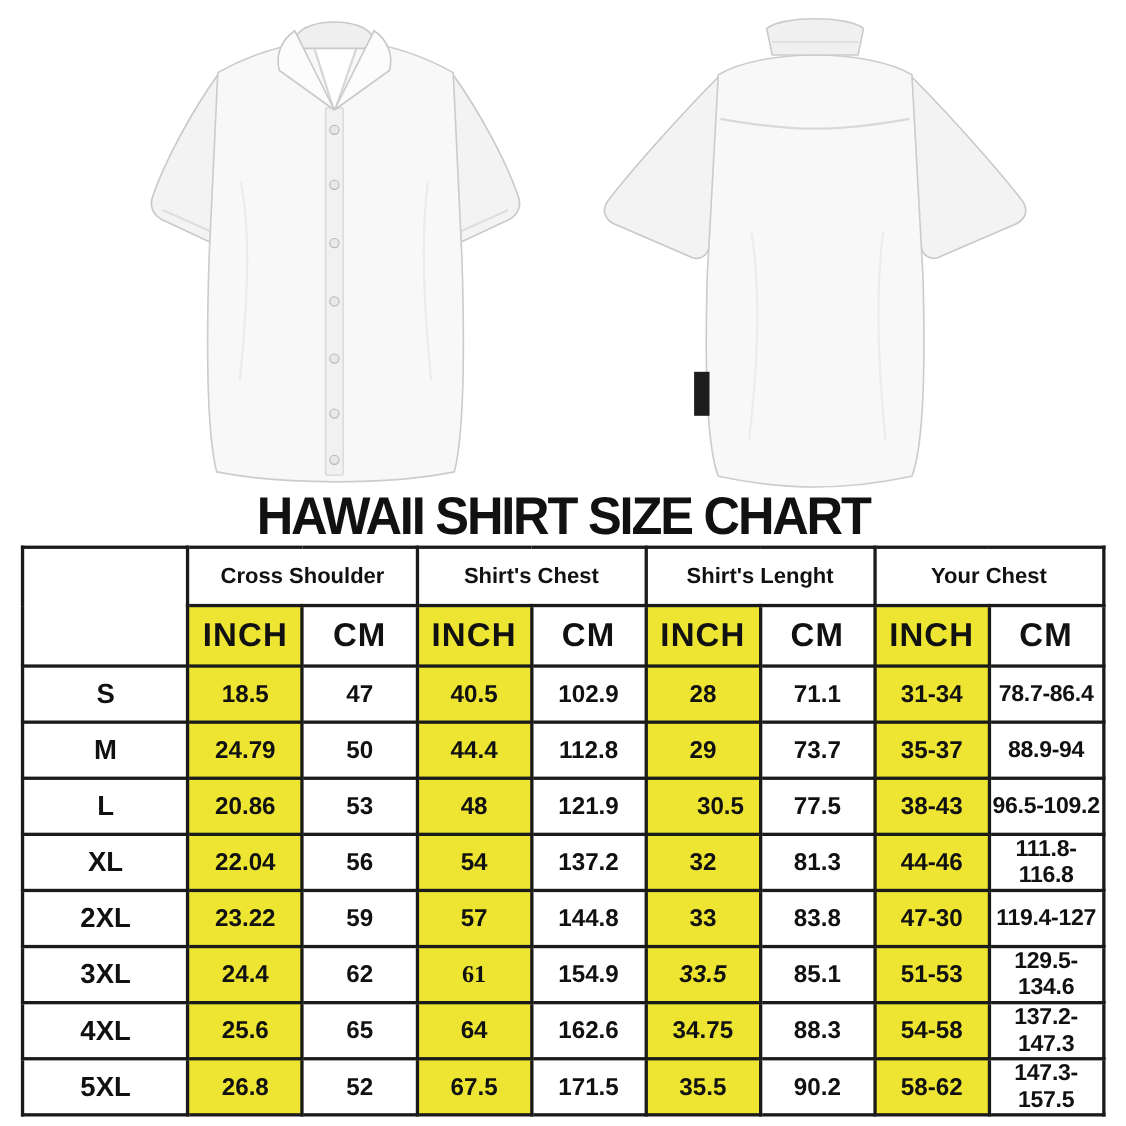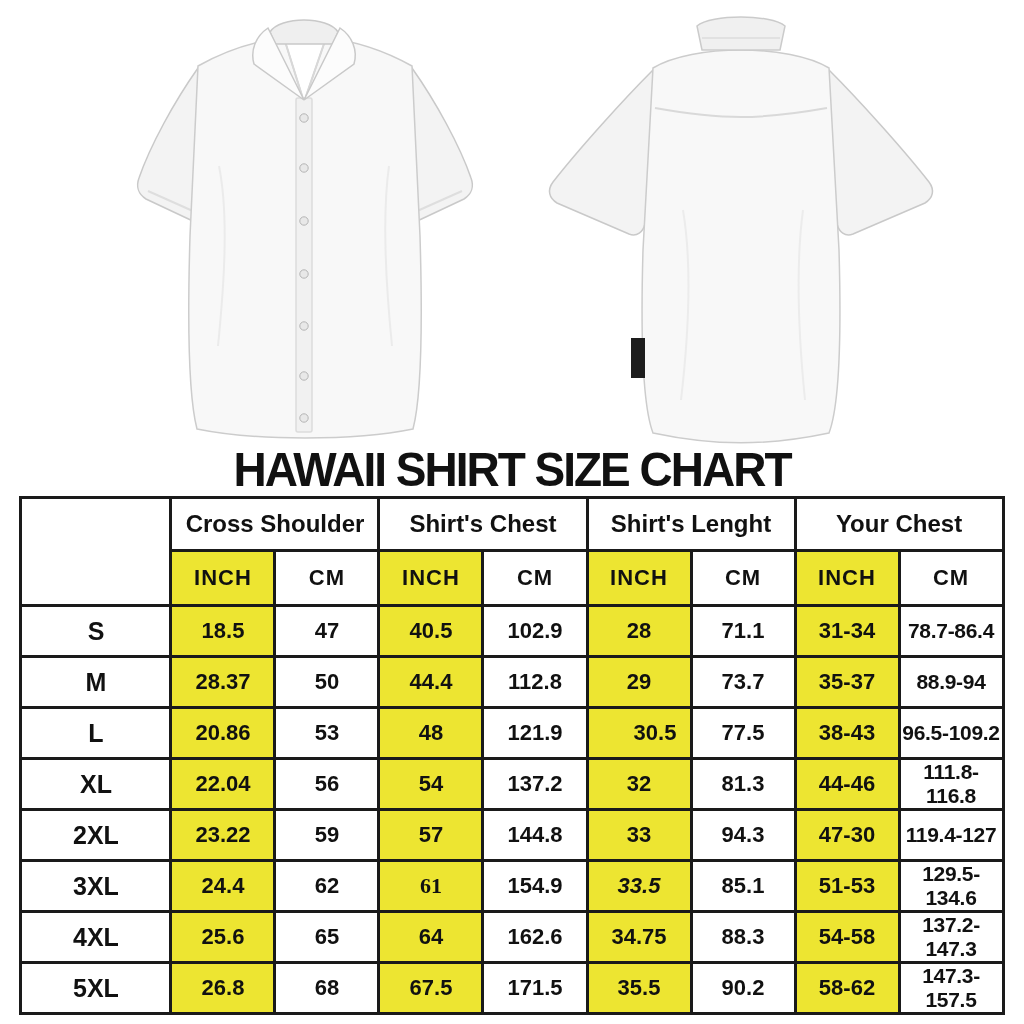--- a/index.html
+++ b/index.html
@@ -42,22 +42,22 @@
     border: 3px solid #1a1a1a;
     text-align: center;
     vertical-align: middle;
     padding: 0;
     background: #ffffff;
     font-weight: bold;
   }
   col.c-size { width: 150px; }
   col.c-val  { width: 104px; }
 
-  tr.group-row th { height: 50px; font-size: 24px; }
-  tr.unit-row  th { height: 52px; font-size: 22px; letter-spacing: 1px; }
+  tr.group-row th { height: 50px; font-size: 20px; }
+  tr.unit-row  th { height: 52px; font-size: 30px; letter-spacing: 1px; }
   tbody tr { height: 51px; }
   td.size-cell { font-size: 25px; }
   td.val { font-size: 22px; }
   td.val.last { font-size: 21px; letter-spacing: -0.3px; }
   .inch { background: #ede531 !important; }
   th.corner-cell { background: #ffffff; }
 </style>
 </head>
 <body>
 
@@ -152,21 +152,21 @@
       <td class="val">47</td>
       <td class="val inch" style="background: rgb(237, 229, 49);">40.5</td>
       <td class="val">102.9</td>
       <td class="val inch" style="background: rgb(237, 229, 49);">28</td>
       <td class="val">71.1</td>
       <td class="val inch" style="background: rgb(237, 229, 49);">31-34</td>
       <td class="val last">78.7-86.4</td>
     </tr>
     <tr>
       <td class="size-cell">M</td>
-      <td class="val inch" style="background: rgb(237, 229, 49);">28.37</td>
+      <td class="val inch" style="background: rgb(237, 229, 49);">24.79</td>
       <td class="val">50</td>
       <td class="val inch" style="background: rgb(237, 229, 49);">44.4</td>
       <td class="val">112.8</td>
       <td class="val inch" style="background: rgb(237, 229, 49); margin-top: 20px;">29</td>
       <td class="val">73.7</td>
       <td class="val inch" style="background: rgb(237, 229, 49);">35-37</td>
       <td class="val last">88.9-94</td>
     </tr>
     <tr>
       <td class="size-cell">L</td>
@@ -190,21 +190,21 @@
       <td class="val inch" style="background: rgb(237, 229, 49); margin-left: 16px;">44-46</td>
       <td class="val last">111.8-116.8</td>
     </tr>
     <tr>
       <td class="size-cell">2XL</td>
       <td class="val inch" style="background: rgb(237, 229, 49);">23.22</td>
       <td class="val">59</td>
       <td class="val inch" style="background: rgb(237, 229, 49);">57</td>
       <td class="val">144.8</td>
       <td class="val inch" style="background: rgb(237, 229, 49);">33</td>
-      <td class="val">94.3</td>
+      <td class="val">83.8</td>
       <td class="val inch" style="background: rgb(237, 229, 49);">47-30</td>
       <td class="val last">119.4-127</td>
     </tr>
     <tr>
       <td class="size-cell">3XL</td>
       <td class="val inch" style="background: rgb(237, 229, 49);">24.4</td>
       <td class="val">62</td>
       <td class="val inch" style="background: rgb(237, 229, 49); font-family: Liberation Serif, serif;">61</td>
       <td class="val">154.9</td>
       <td class="val inch" style="background: rgb(237, 229, 49); font-style: italic;">33.5</td>
@@ -219,21 +219,21 @@
       <td class="val inch" style="background: rgb(237, 229, 49);">64</td>
       <td class="val">162.6</td>
       <td class="val inch" style="background: rgb(237, 229, 49);">34.75</td>
       <td class="val">88.3</td>
       <td class="val inch" style="background: rgb(237, 229, 49);">54-58</td>
       <td class="val last">137.2-147.3</td>
     </tr>
     <tr>
       <td class="size-cell">5XL</td>
       <td class="val inch" style="background: rgb(237, 229, 49); margin-top: 35px;">26.8</td>
-      <td class="val">68</td>
+      <td class="val">52</td>
       <td class="val inch" style="background: rgb(237, 229, 49);">67.5</td>
       <td class="val">171.5</td>
       <td class="val inch" style="background: rgb(237, 229, 49);">35.5</td>
       <td class="val">90.2</td>
       <td class="val inch" style="background: rgb(237, 229, 49);">58-62</td>
       <td class="val last">147.3-157.5</td>
     </tr>
   </tbody>
 </table>
 

